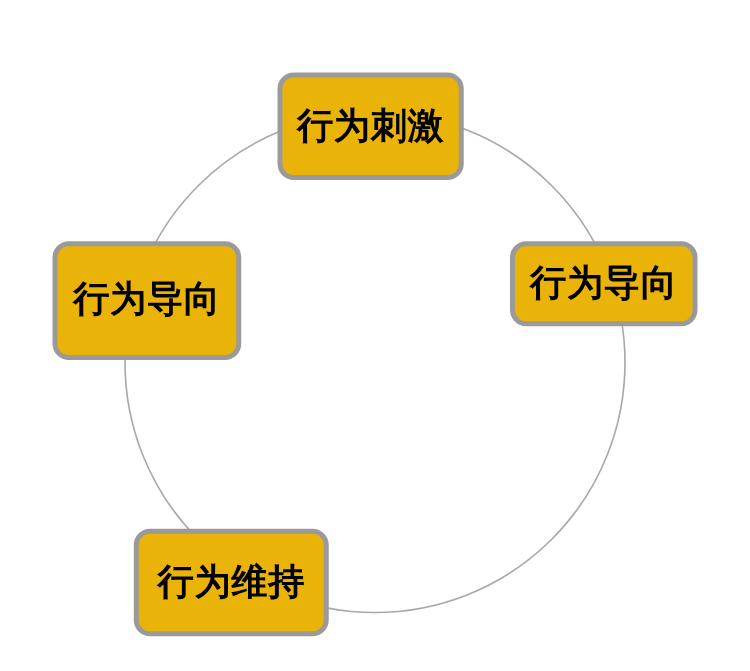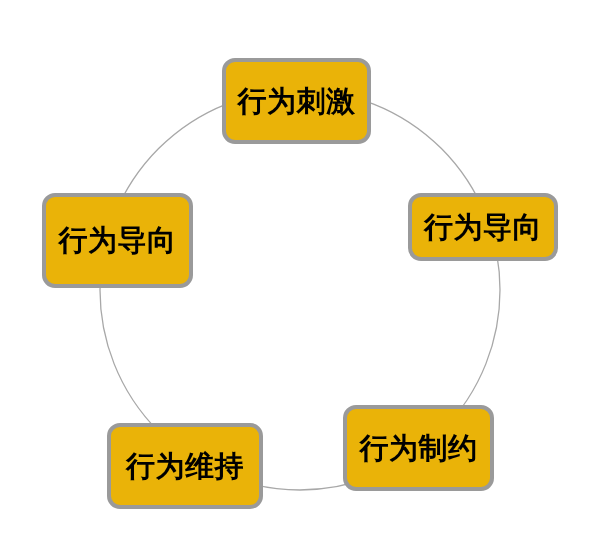--- a/index.html
+++ b/index.html
@@ -62,23 +62,20 @@
   </svg>
 
   <div class="node-box" id="node-0">
     <span class="node-label">行为刺激</span>
   </div>
 
   <div class="node-box" id="node-1">
     <span class="node-label">行为导向</span>
   </div>
 
-  <div class="node-box" id="node-2">
-    <span class="node-label">行为制约</span>
-  </div>
 
   <div class="node-box" id="node-3">
     <span class="node-label">行为维持</span>
   </div>
 
   <div class="node-box" id="node-4">
     <span class="node-label">行为导向</span>
   </div>
 
 </div>

